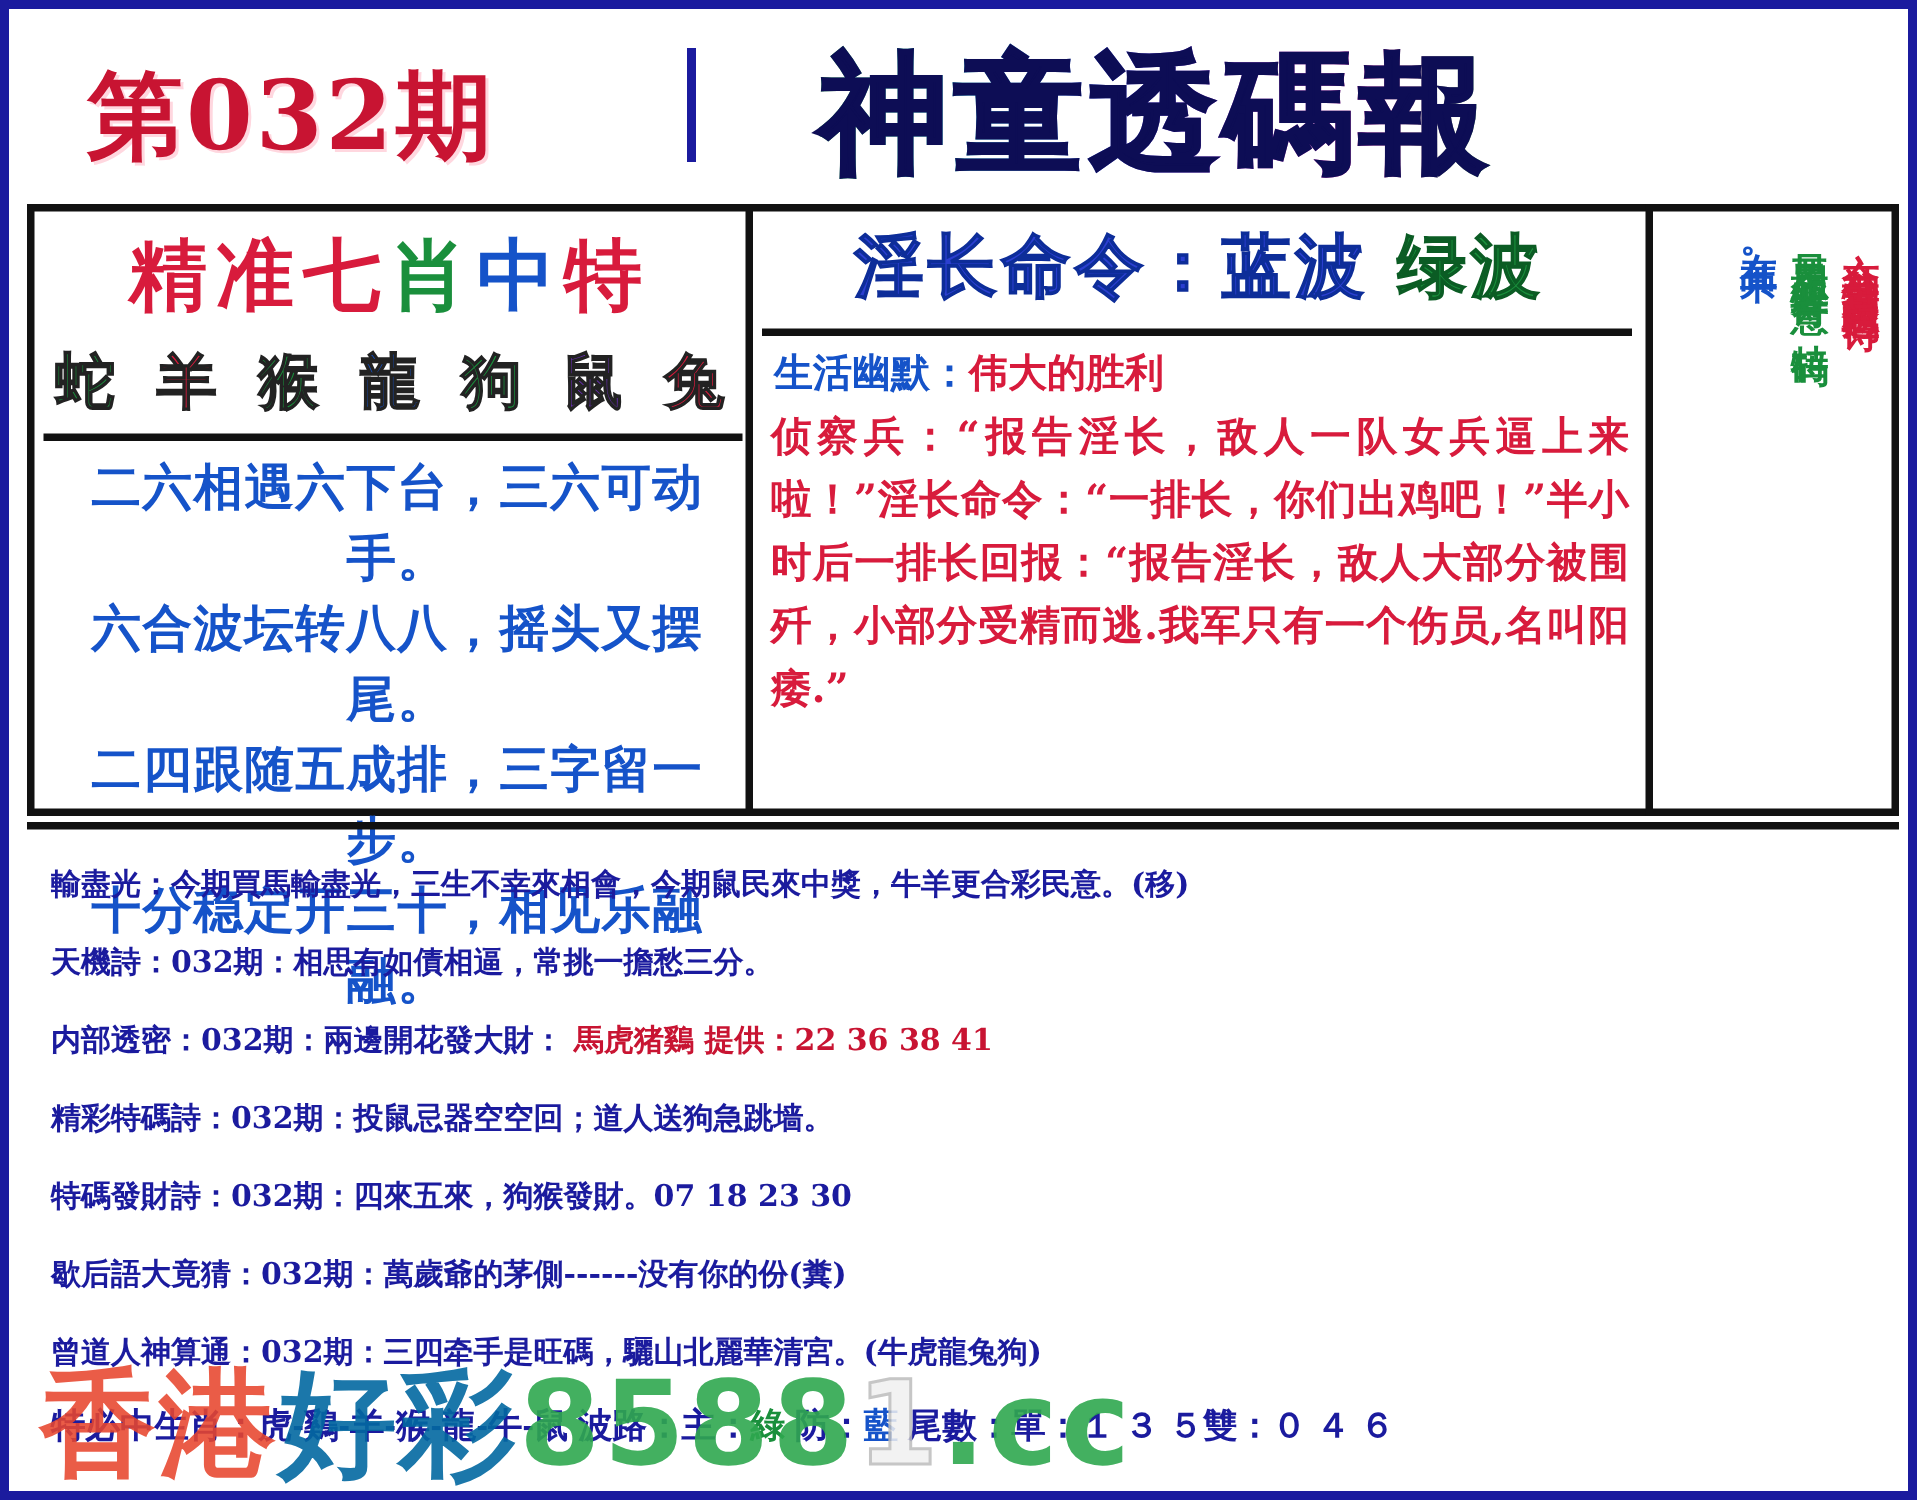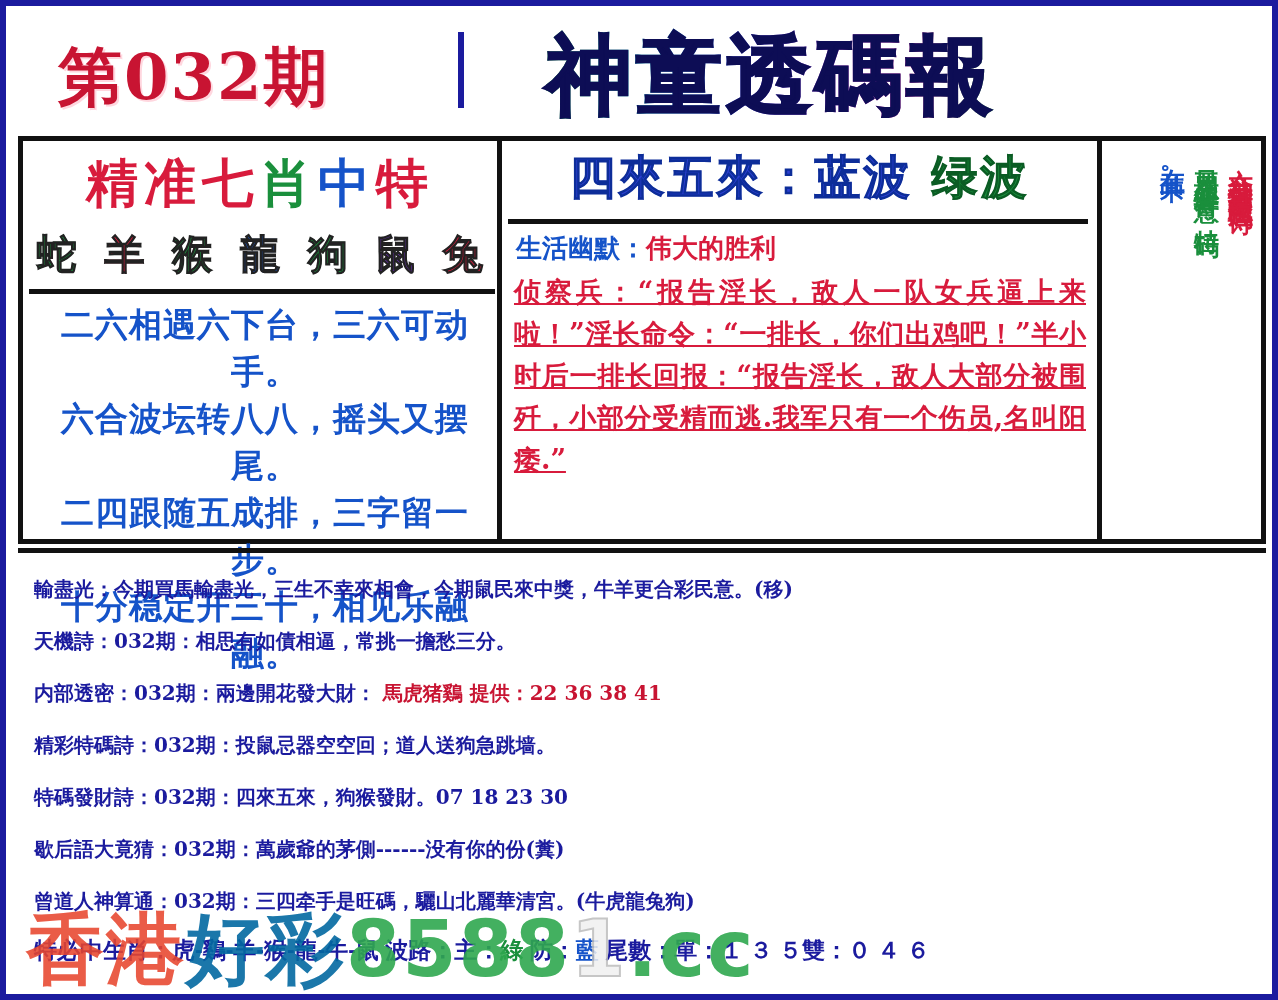--- a/index.html
+++ b/index.html
@@ -118,21 +118,20 @@
   }
   .jokeTitle .lbl{color:#1553c9;}
   .jokeTitle .val{color:#d81b3c;}
   .jokeBody{
     position:absolute;left:12px;top:130px;width:572px;
     font-size:27px;font-weight:bold;
     font-family:"DejaVu Serif","Liberation Serif",serif;
     line-height:42px;
     color:#d81b3c;
     text-align:justify;
-    text-decoration:underline;
   }
   .boxC{
     flex:1;height:100%;
     border:5px solid #111;border-left:none;
     box-sizing:border-box;
     background:#fff;position:relative;
     padding:8px 4px;
   }
   .vcols{
     display:flex;flex-direction:row-reverse;justify-content:flex-start;height:100%;
@@ -219,21 +218,21 @@
       <div class="poemA">
         <div>二六相遇六下台，三六可动手。</div>
         <div>六合波坛转八八，摇头又摆尾。</div>
         <div>二四跟随五成排，三字留一步。</div>
         <div>十分稳定开三十，相见乐融融。</div>
       </div>
     </div>
 
     <div class="boxB">
       <div class="titleB">
-        <span>四來五來：</span><span>蓝波</span>&nbsp;<span class="g">绿波</span>
+        <span>淫长命令：</span><span>蓝波</span>&nbsp;<span class="g">绿波</span>
       </div>
       <div class="brule"></div>
       <div class="jokeTitle">
         <span class="lbl">生活幽默：</span><span class="val">伟大的胜利</span>
       </div>
       <div class="jokeBody">侦察兵：“报告淫长，敌人一队女兵逼上来啦！”淫长命令：“一排长，你们出鸡吧！”半小时后一排长回报：“报告淫长，敌人大部分被围歼，小部分受精而逃.我军只有一个伤员,名叫阳痿.”</div>
     </div>
 
     <div class="boxC">
       <div class="vcols">

